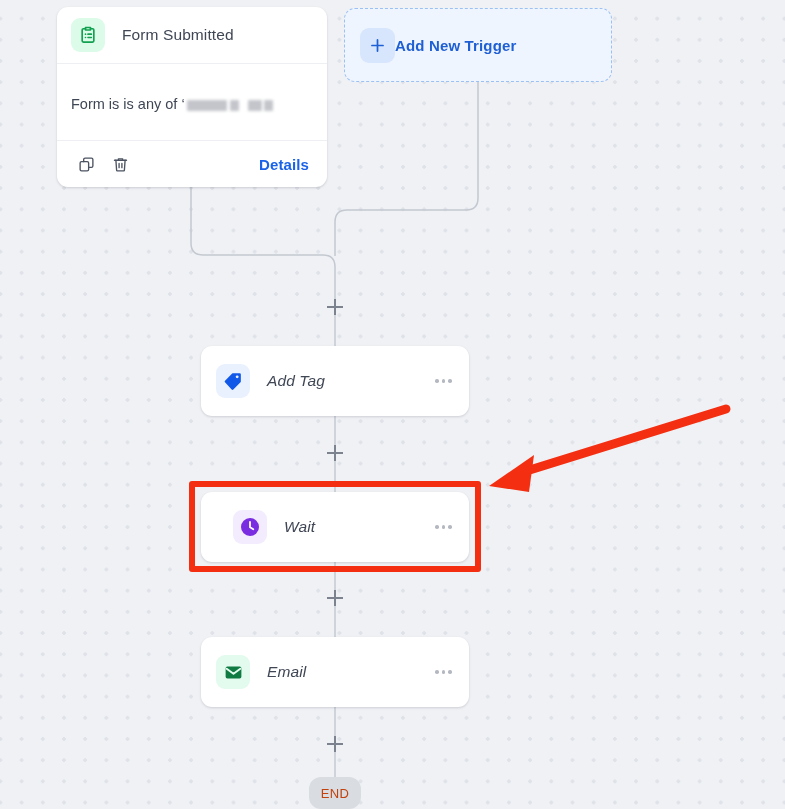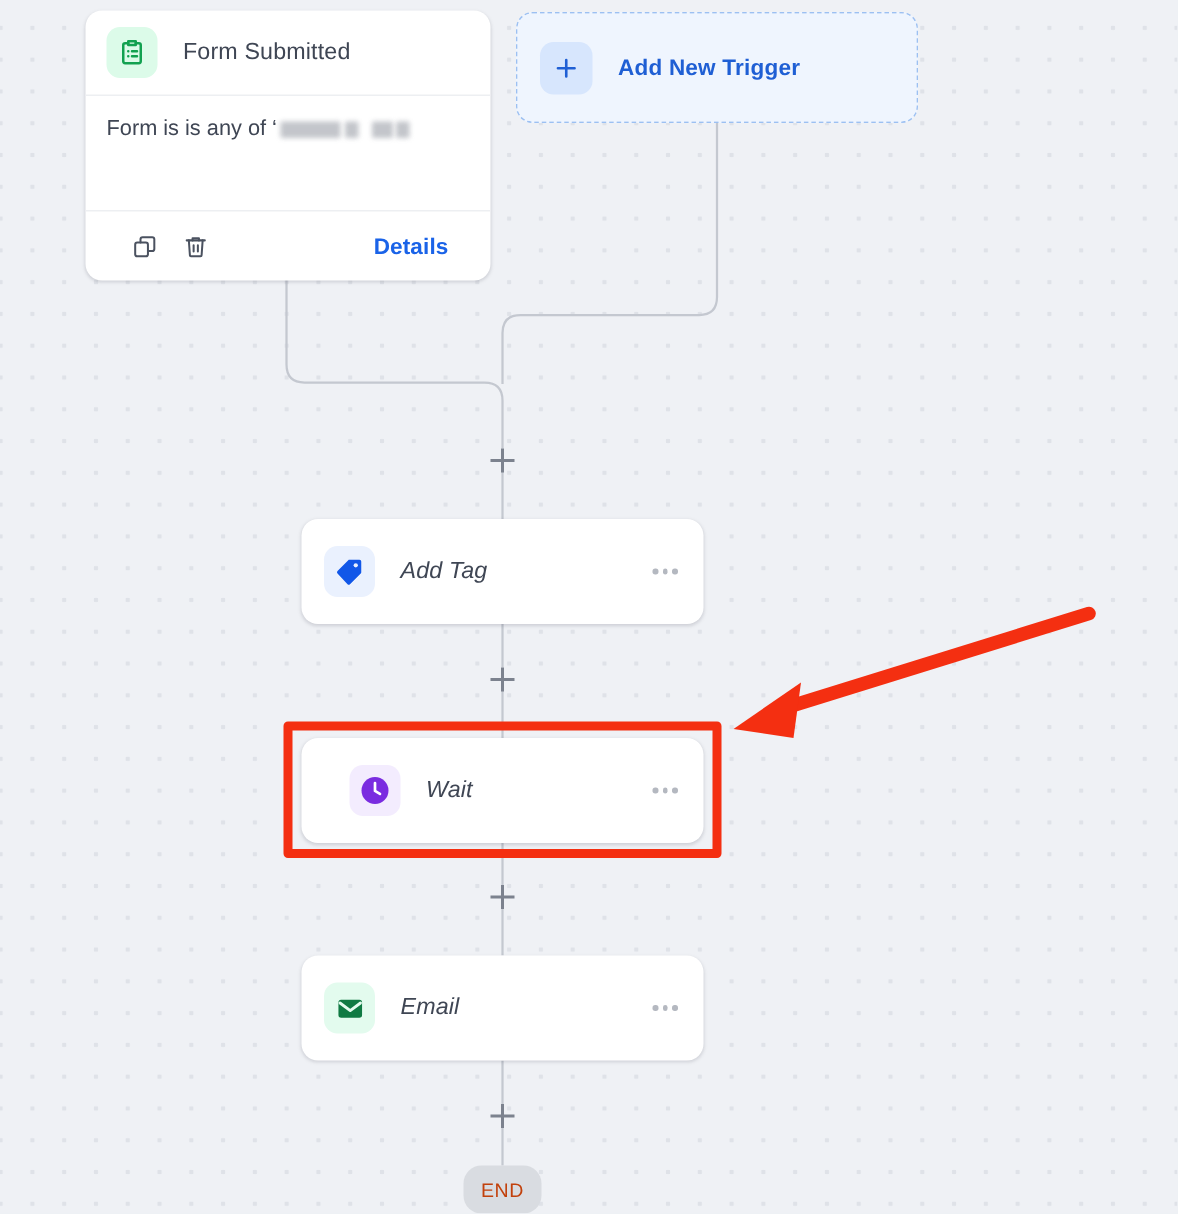--- a/index.html
+++ b/index.html
@@ -70,21 +70,21 @@
     color: #3f4654;
     letter-spacing: .1px;
   }
   .trigger-body {
     padding: 14px 14px 28px 14px;
     font-size: 14.5px;
     color: #3f4654;
     min-height: 34px;
     border-bottom: 1px solid #edeff2;
     display: flex;
-    align-items: flex-start;
+    align-items: flex-end;
   }
   .redacted {
     display: inline-block;
     vertical-align: -2px;
     margin-left: 2px;
   }
   .redacted i {
     display: inline-block;
     height: 11px;
     background: #b9bcc2;
@@ -95,21 +95,21 @@
   }
   .rd1 { width: 40px; }
   .rd2 { width: 9px;  margin-left: 3px; background:#cfd2d7; }
   .rd3 { width: 14px; margin-left: 9px; }
   .rd4 { width: 9px;  margin-left: 2px; background:#a8abb2; }
 
   .trigger-foot {
     height: 46px;
     display: flex;
     align-items: center;
-    padding: 0 28px;
+    padding: 0 18px;
     box-sizing: border-box;
   }
   .foot-icon {
     width: 22px; height: 22px;
     display: flex; align-items: center; justify-content: center;
     cursor: pointer;
   }
   .foot-icon + .foot-icon { margin-left: 12px; }
   .details-link {
     margin-left: auto;
@@ -131,21 +131,21 @@
     border: 1.6px dashed #9cc0f2;
     border-radius: 11px;
     box-sizing: border-box;
     display: flex;
     align-items: center;
     padding-left: 15px;
     cursor: pointer;
   }
   .add-trigger .icon-tile { width: 35px; height: 35px; background:#d7e6fd; }
   .add-label {
-    margin-left: 17px;
+    margin-left: 0;
     color: #1f5fd4;
     font-weight: bold;
     font-size: 15px;
     letter-spacing: .15px;
   }
 
   
   .node {
     position: absolute;
     left: 201px;

